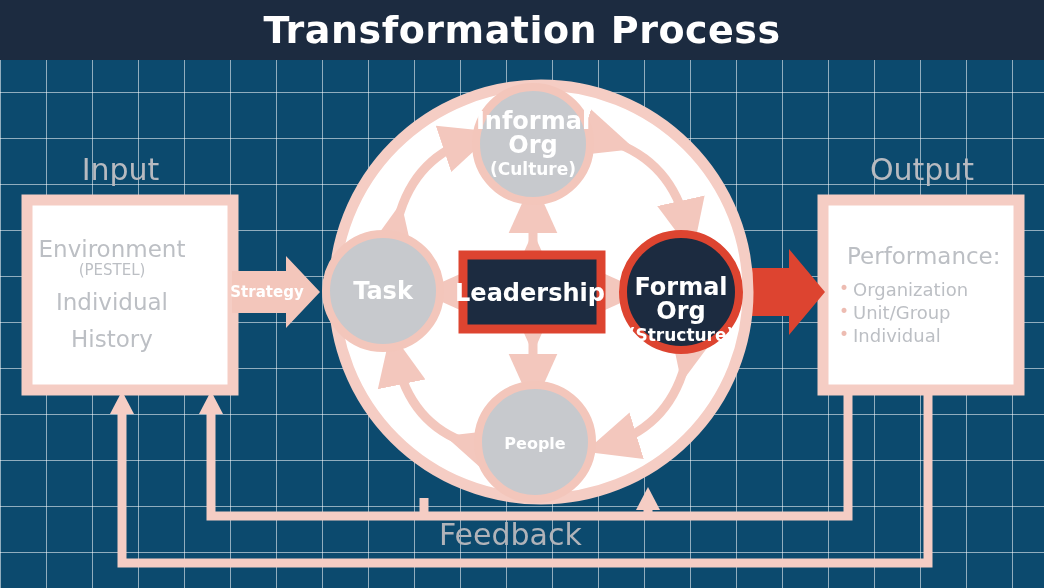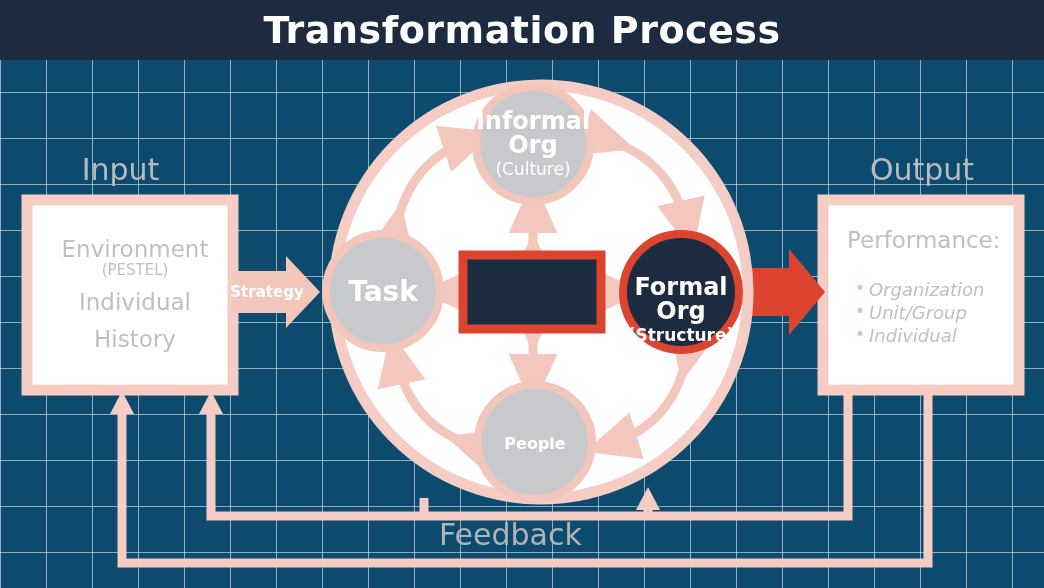--- a/index.html
+++ b/index.html
@@ -32,50 +32,50 @@
   
   #art{position:absolute;left:0;top:0;width:1044px;height:588px;}
 
   
   .lbl{position:absolute;color:#b9bcc2;font-weight:normal;}
   #input-label{left:63px;top:152px;width:115px;text-align:center;font-size:30px;color:#b7bac0;}
   #output-label{left:862px;top:152px;width:120px;text-align:center;font-size:30px;color:#b7bac0;}
   #feedback-label{left:439px;top:517px;width:206px;text-align:left;font-size:30px;color:#b0b3b9;}
 
   #input-box-text{
-    position:absolute;left:35px;top:205px;width:200px;height:180px;
+    position:absolute;left:12px;top:205px;width:200px;height:180px;
     display:flex;flex-direction:column;align-items:center;justify-content:center;
     color:#bcbfc4;text-align:center;line-height:1.12;
   }
   #input-box-text .big{font-size:23px;}
   #input-box-text .small{font-size:15px;margin-top:-1px;}
   #input-box-text .sp{height:11px;}
 
   #output-box-text{
     position:absolute;left:827px;top:205px;width:190px;height:180px;
     display:flex;flex-direction:column;justify-content:center;
     color:#bcbfc4;padding-left:12px;box-sizing:border-box;
   }
   #output-box-text .head{font-size:23px;margin-bottom:9px;margin-left:8px;}
-  #output-box-text ul{margin:16px;padding:0;list-style:none;font-style:italic;}
+  #output-box-text ul{margin:0;padding:0;list-style:none;}
   #output-box-text li{font-size:18px;line-height:1.29;padding-left:14px;position:relative;}
   #output-box-text li:before{
     content:"\2022";position:absolute;left:0;top:0;color:#edbcb2;font-size:17px;
   }
 
   .node-text{
     position:absolute;color:#ffffff;text-align:center;
     display:flex;flex-direction:column;align-items:center;justify-content:center;
     pointer-events:none;
   }
   #informal-text{left:466px;top:96px;width:134px;height:96px;}
   #informal-text .l1{font-size:24px;font-weight:bold;line-height:1.0;}
-  #informal-text .l2{font-size:17px;font-weight:normal;margin-top:2px;}
+  #informal-text .l2{font-size:17px;font-weight:bold;margin-top:2px;}
   #task-text{left:324px;top:268px;width:118px;height:46px;}
-  #task-text .l1{font-size:28px;font-weight:bold;}
+  #task-text .l1{font-size:24px;font-weight:bold;}
   #people-text{left:476px;top:420px;width:118px;height:46px;}
   #people-text .l1{font-size:16px;font-weight:bold;}
   #formal-text{left:617px;top:267px;width:128px;height:86px;}
   #formal-text .l1{font-size:24px;font-weight:bold;line-height:1.0;}
   #formal-text .l2{font-size:17px;font-weight:bold;margin-top:2px;}
   #leadership-text{left:462px;top:272px;width:136px;height:42px;}
   #leadership-text .l1{font-size:24px;font-weight:bold;}
 
   #strategy-text{
     position:absolute;left:225px;top:280px;width:84px;height:24px;
@@ -183,20 +183,23 @@
   <div class="node-text" id="people-text">
     <div class="l1">People</div>
   </div>
 
   <div class="node-text" id="formal-text">
     <div class="l1">Formal</div>
     <div class="l1">Org</div>
     <div class="l2">(Structure)</div>
   </div>
 
+  <div class="node-text" id="leadership-text">
+    <div class="l1">Leadership</div>
+  </div>
 
   <div class="lbl" id="output-label">Output</div>
 
   <div id="output-box-text">
     <div class="head">Performance:</div>
     <ul>
       <li>Organization</li>
       <li>Unit/Group</li>
       <li>Individual</li>
     </ul>

